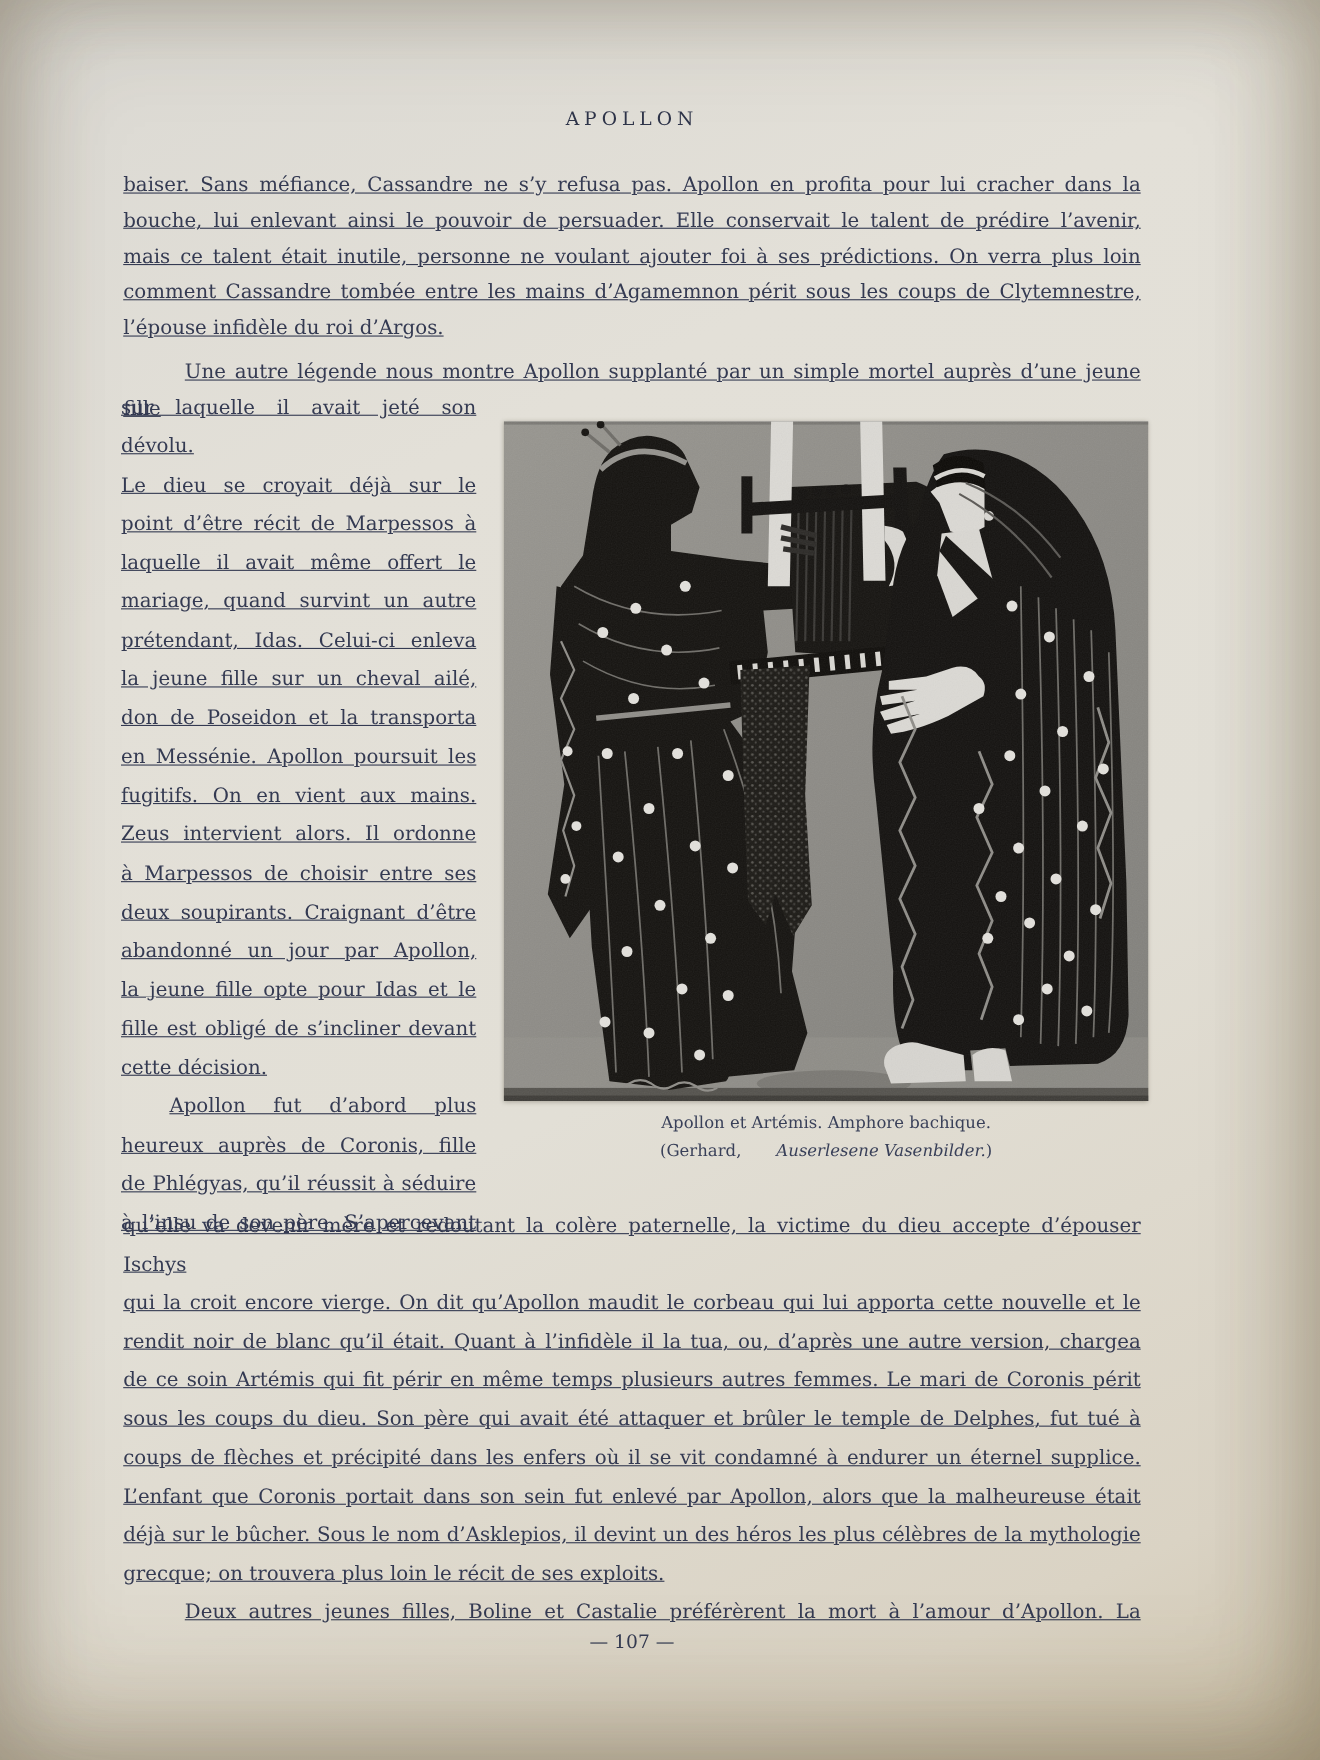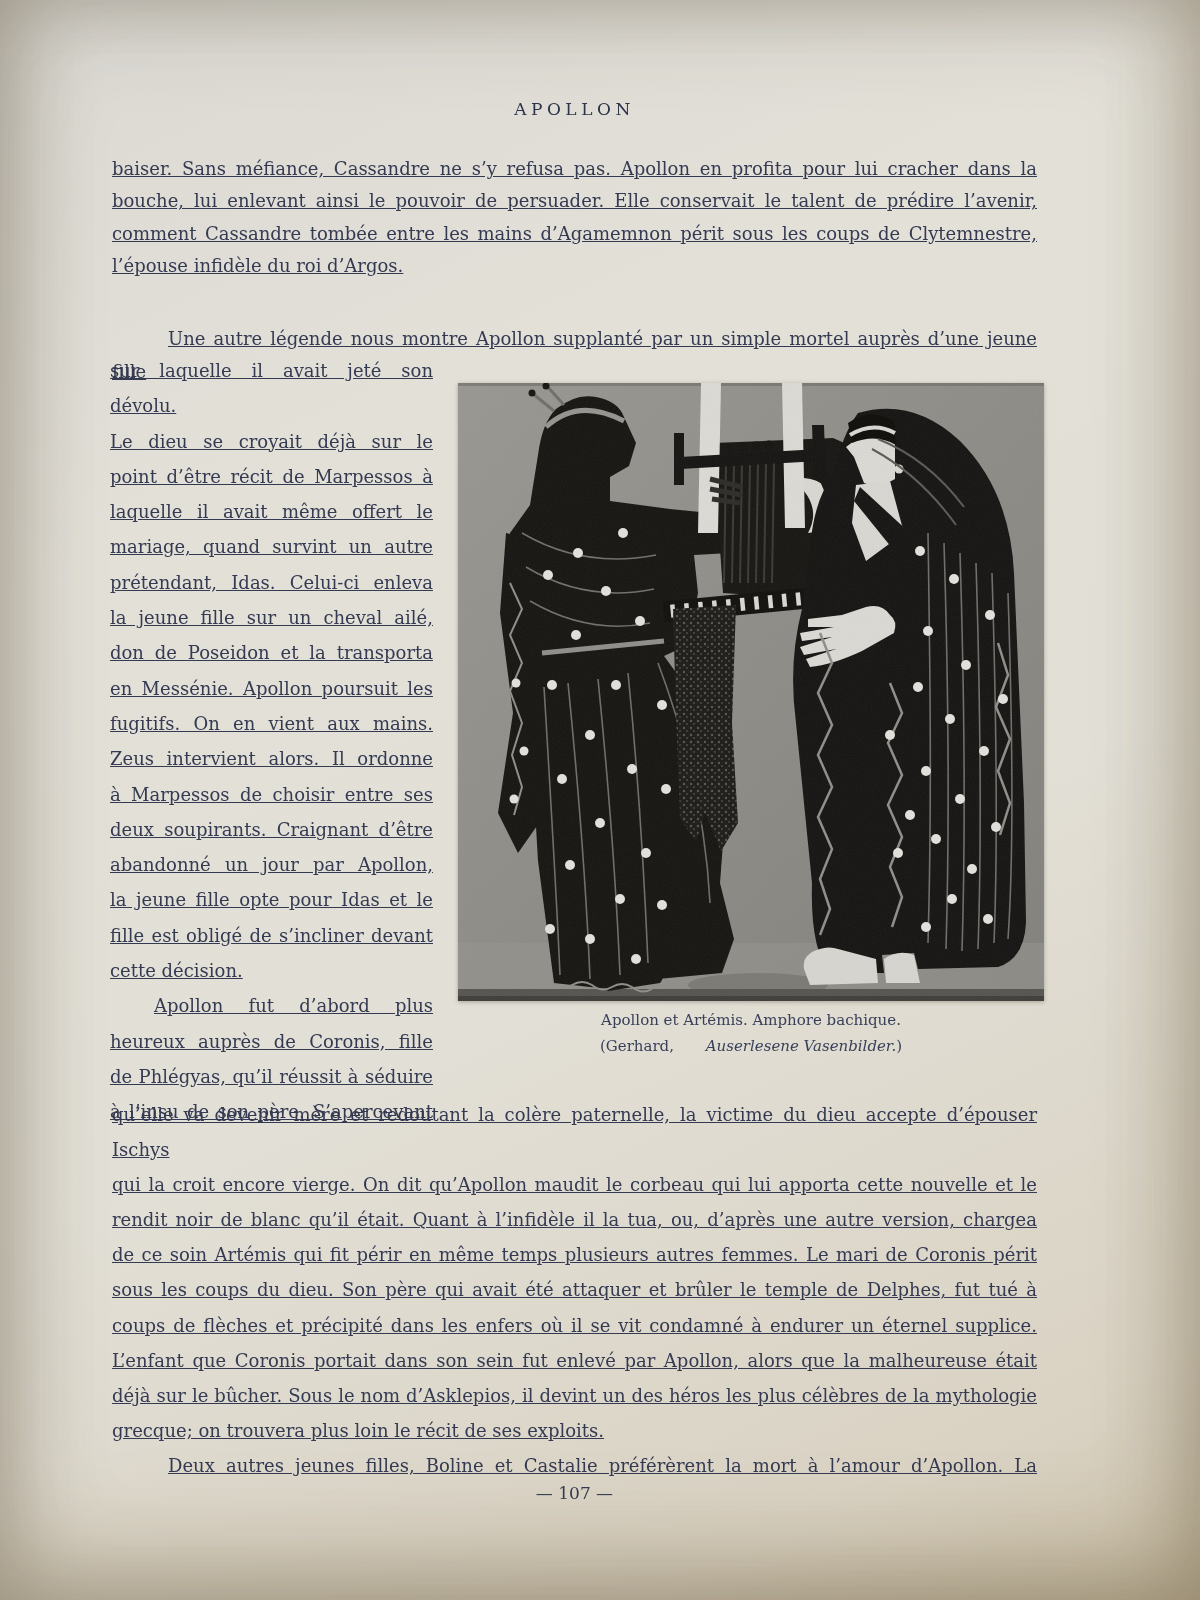--- a/index.html
+++ b/index.html
@@ -43,20 +43,21 @@
 <body>
 
 <div class="page">
 
   <div class="title">APOLLON</div>
 
   <div class="textblock" id="para1">
 
   <div class="line">baiser. Sans méfiance, Cassandre ne s’y refusa pas. Apollon en profita pour lui cracher dans la</div>
       <div class="line">bouche, lui enlevant ainsi le pouvoir de persuader. Elle conservait le talent de prédire l’avenir,</div>
+      <div class="line">mais ce talent était inutile, personne ne voulant ajouter foi à ses prédictions. On verra plus loin</div>
       <div class="line">comment Cassandre tombée entre les mains d’Agamemnon périt sous les coups de Clytemnestre,</div>
       <div class="line nj">l’épouse infidèle du roi d’Argos.</div>
     </div>
 
   <div class="textblock" id="intro">
     <div class="line ind">Une autre légende nous montre Apollon supplanté par un simple mortel auprès d’une jeune fille</div>
   </div>
 
   <div class="textblock" id="leftcol">
 

